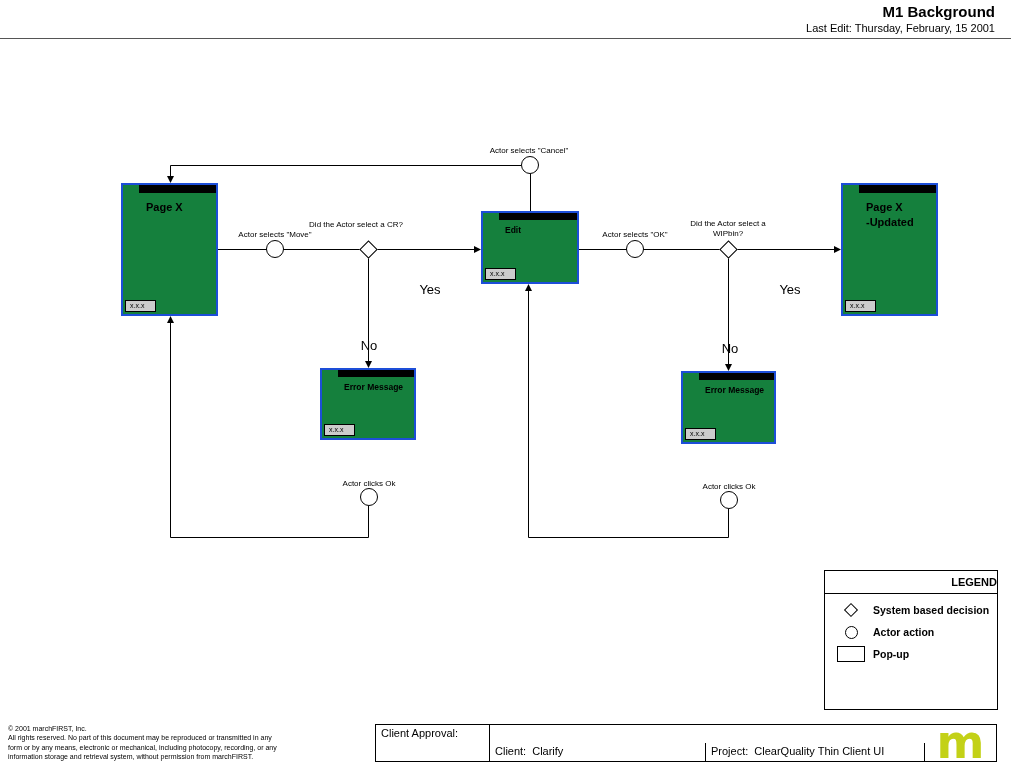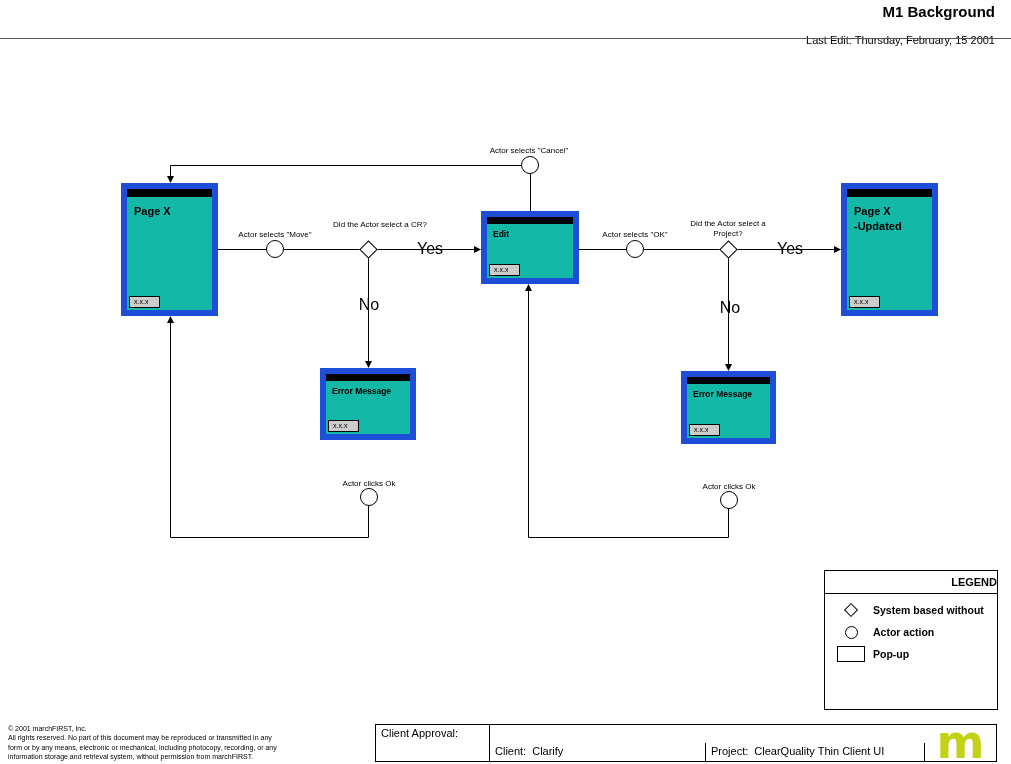--- a/index.html
+++ b/index.html
@@ -2,44 +2,44 @@
 <html><head>
 <meta charset="utf-8">
 <style>
   * { margin:0; padding:0; box-sizing:border-box; }
   html,body { background:#fff; }
   body { font-family:"Liberation Sans", sans-serif; color:#000; }
   #page { position:relative; width:1011px; height:764px; background:#fff; overflow:hidden; }
 
   
   .hdr-title { position:absolute; top:3px; right:16px; font-size:15px; font-weight:bold; }
-  .hdr-edit  { position:absolute; top:22px; right:16px; font-size:11px;margin-top:12px; }
+  .hdr-edit  { position:absolute; top:22px; right:16px; font-size:11px; }
   .hdr-rule  { position:absolute; top:38px; left:0; width:1011px; height:0; border-top:1px solid #555; }
 
   
   svg.connectors { position:absolute; left:0; top:0; }
   svg.connectors path { stroke:#000; stroke-width:1; fill:none; }
   svg.connectors polygon { fill:#000; stroke:none; }
 
   
-  .node { position:absolute; border:6px solid #1d4ed8; background:#14b8a6; }
+  .node { position:absolute; border:2px solid #1d4ed8; background:#15803d;padding-left:16px; }
   .node .bar { background:#000; width:100%; }
   .node-lg .bar { height:8px; }
   .node-sm .bar { height:7px; }
   .node .ntitle { font-weight:bold; }
   .node-lg .ntitle { font-size:11px; padding:7px 6px 0 7px; line-height:1.35; }
   .node-sm .ntitle { font-size:8.5px; padding:5px 5px 0 6px; line-height:1.3; }
   .node .tab { position:absolute; left:2px; bottom:2px; background:#ccc; border:1px solid #000;
                font-size:7px; line-height:10px; padding:0 11px 0 4px; white-space:nowrap; }
 
   .circle  { position:absolute; width:18px; height:18px; border:1px solid #000; border-radius:50%; background:#fff; }
   .diamond { position:absolute; width:13px; height:13px; border:1px solid #000; background:#fff; transform:rotate(45deg); }
 
   .lbl   { position:absolute; font-size:8px; white-space:nowrap; transform:translateX(-50%); text-align:center; line-height:1.25; }
-  .yesno { position:absolute; font-size:16px; transform:translate(-50%,-50%); white-space:nowrap; }
+  .yesno { position:absolute; font-size:13px; transform:translate(-50%,-50%); white-space:nowrap;margin-top:40px; }
 
   
   .legend { position:absolute; left:824px; top:570px; width:174px; height:140px; border:1px solid #000; background:#fff; }
   .legend-title { height:23px; border-bottom:1px solid #000; text-align:right; font-weight:bold; font-size:11px; line-height:23px; }
   .legend-item { position:absolute; left:8px; display:flex; align-items:center; }
   .legend-ic { width:36px; display:flex; justify-content:center; align-items:center; }
   .legend-lbl { font-size:10.5px; font-weight:bold; margin-left:4px; white-space:nowrap; }
   .ic-diamond { width:10px; height:10px; border:1px solid #000; transform:rotate(45deg); background:#fff; }
   .ic-circle  { width:13px; height:13px; border:1px solid #000; border-radius:50%; background:#fff; }
   .ic-popup   { width:28px; height:16px; border:1px solid #000; background:#fff; }
@@ -123,41 +123,41 @@
   <div class="circle" style="left:266px; top:240px;"></div>
   <div class="circle" style="left:626px; top:240px;"></div>
   <div class="circle" style="left:521px; top:156px;"></div>
   <div class="circle" style="left:360px; top:488px;"></div>
   <div class="circle" style="left:720px; top:491px;"></div>
 
   <div class="diamond" style="left:362px; top:243px;"></div>
   <div class="diamond" style="left:722px; top:243px;"></div>
 
   <div class="lbl" style="left:275px; top:230px;">Actor selects "Move"</div>
-  <div class="lbl" style="left:380px; top:220px;">Did the Actor select a CR?</div>
+  <div class="lbl" style="left:356px; top:220px;">Did the Actor select a CR?</div>
   <div class="lbl" style="left:529px; top:146px;">Actor selects "Cancel"</div>
   <div class="lbl" style="left:635px; top:230px;">Actor selects "OK"</div>
   <div class="lbl" style="left:728px; top:219px;">
     <div>Did the Actor select a</div>
-    <div>Project?</div>
+    <div>WIPbin?</div>
   </div>
   <div class="yesno" style="left:430px; top:249px;">Yes</div>
   <div class="yesno" style="left:369px; top:305px;">No</div>
   <div class="yesno" style="left:790px; top:249px;">Yes</div>
   <div class="yesno" style="left:730px; top:308px;">No</div>
   <div class="lbl" style="left:369px; top:479px;">Actor clicks Ok</div>
   <div class="lbl" style="left:729px; top:482px;">Actor clicks Ok</div>
 
   <div class="legend">
     <div class="legend-title">LEGEND</div>
     <div class="legend-item" style="top:30px; height:18px;">
       <span class="legend-ic">
           <span class="ic-diamond"></span>
         </span>
-      <span class="legend-lbl">System based without</span>
+      <span class="legend-lbl">System based decision</span>
     </div>
     <div class="legend-item" style="top:52px; height:18px;text-align:center;">
       <span class="legend-ic">
           <span class="ic-circle"></span>
         </span>
       <span class="legend-lbl">Actor action</span>
     </div>
     <div class="legend-item" style="top:72px; height:22px;">
       <span class="legend-ic">
           <span class="ic-popup"><span class="bar"></span></span>

